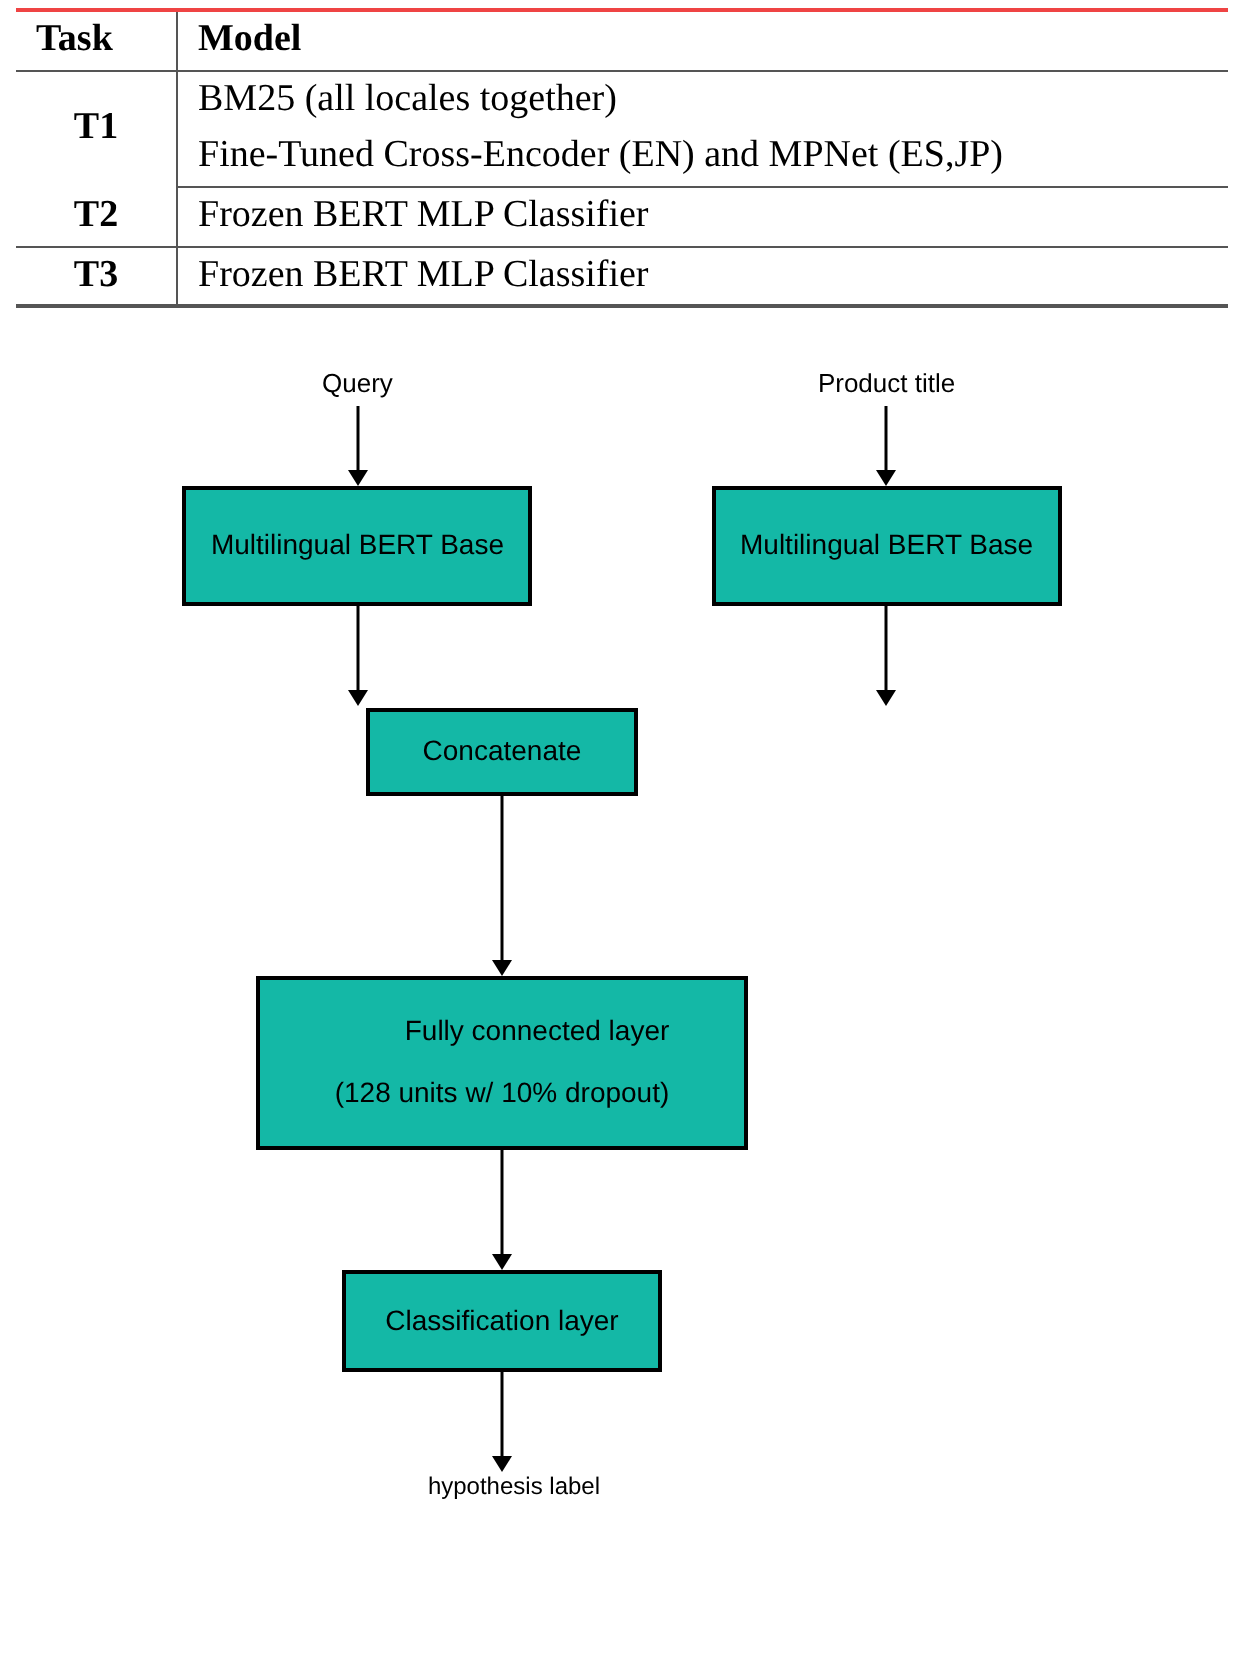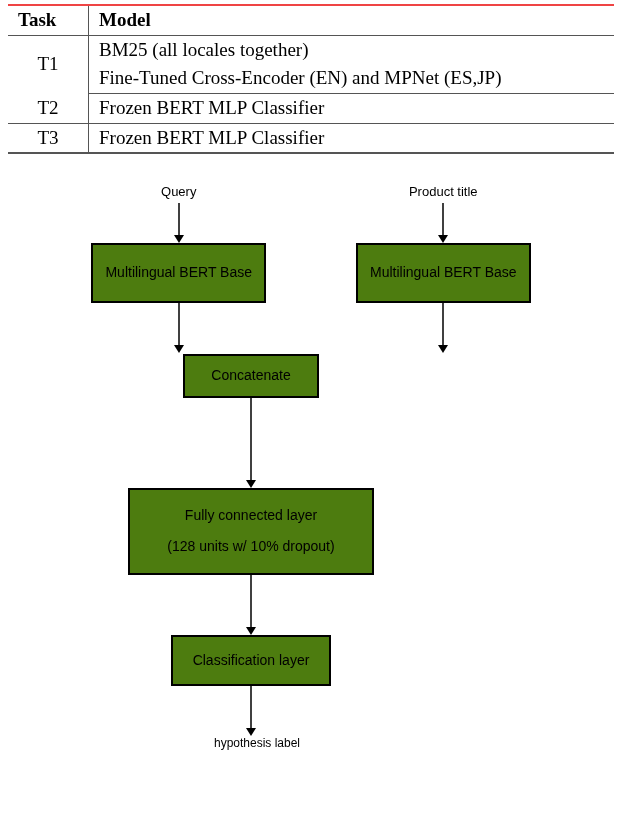--- a/index.html
+++ b/index.html
@@ -23,21 +23,21 @@
       font-size: 19px;
       line-height: 1.3;
     }
     th {
       border-top: 2px solid #ef4444;
       border-bottom: 1px solid #555;
       font-weight: bold;
     }
     td.task-col {
       text-align: center;
-      font-weight: normal;
+      font-weight: bold;
       vertical-align: middle;
       width: 60px;
       border-right: 1px solid #555;
     }
     td.model-col {
       vertical-align: top;
     }
     tr.row-t1-end td { border-bottom: 1px solid #555; }
     tr.row-t2 td { border-bottom: 1px solid #555; }
     tr.row-t3 td { border-bottom: 2px solid #555; }
@@ -65,28 +65,28 @@
       font-size: 13px;
       margin-bottom: 4px;
     }
     .arrow-svg {
       display: block;
     }
     .box {
       border: 2px solid #000;
       padding: 18px 12px;
       text-align: center;
-      background: #4d7c0f;
+      background: #14b8a6;
       font-size: 14px;
       line-height: 1.4;
       min-width: 160px;
       box-sizing: border-box;
     }
     .box-narrow { min-width: 130px; padding: 10px 26px; }
-    .box-fc { min-width: 240px; padding: 16px 37px; }
+    .box-fc { min-width: 240px; padding: 16px 37px; text-align: right; }
     .box-cls { min-width: 160px; padding: 14px 18px; }
   </style>
 </head>
 <body>
 <div class="container">
 
 <table>
   <tbody>
         <tr>
     <th class="task-head">Task</th>

